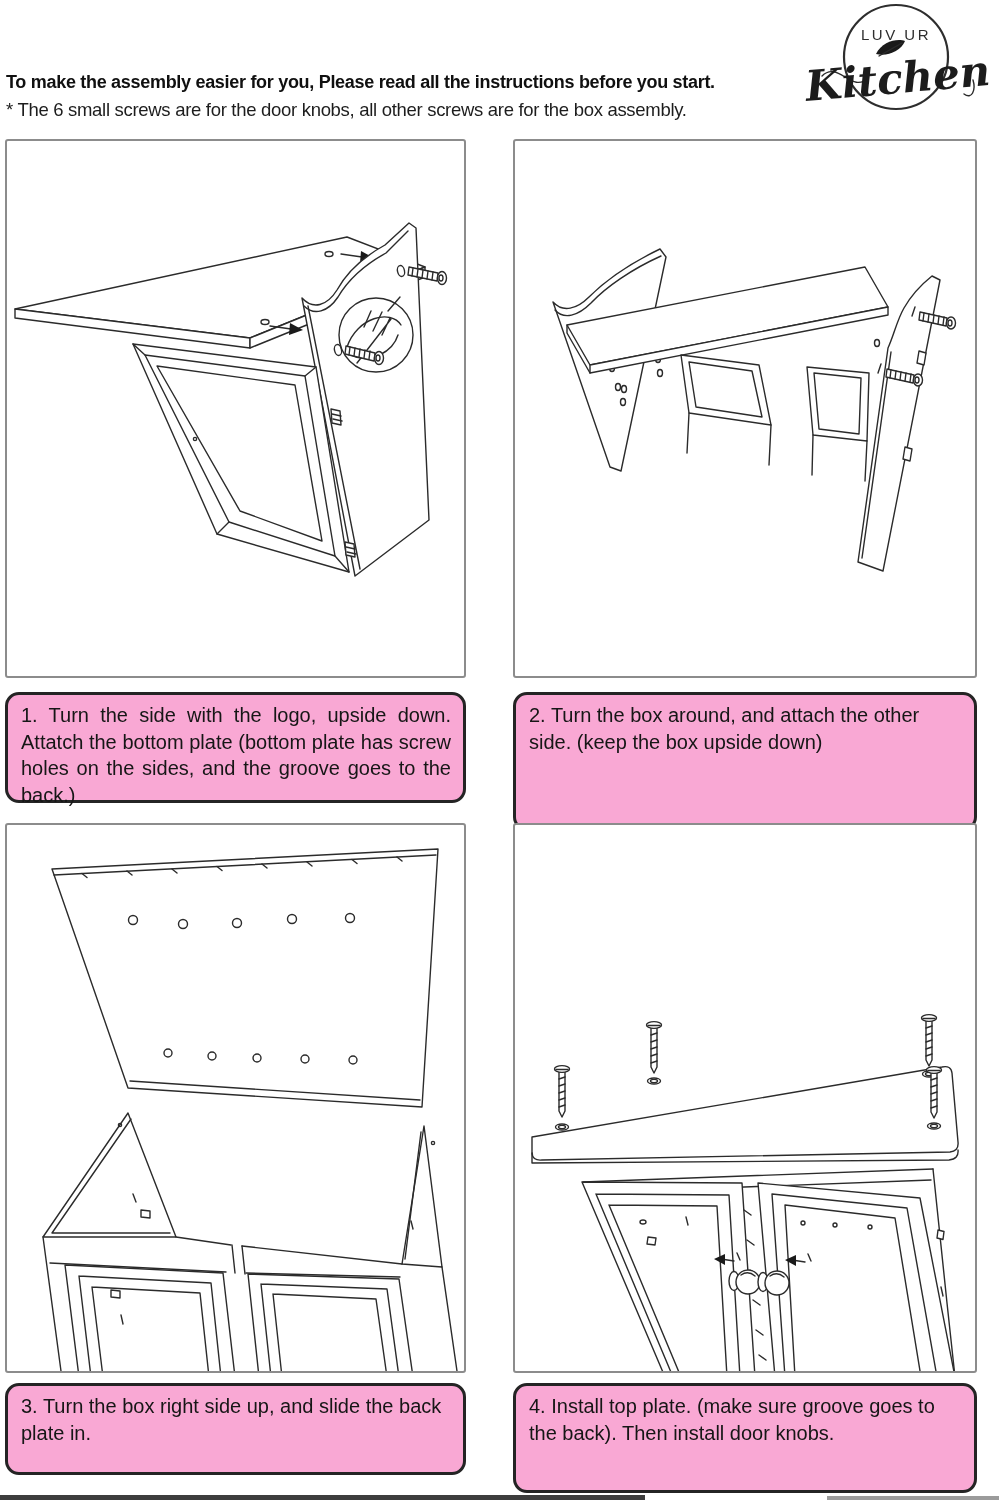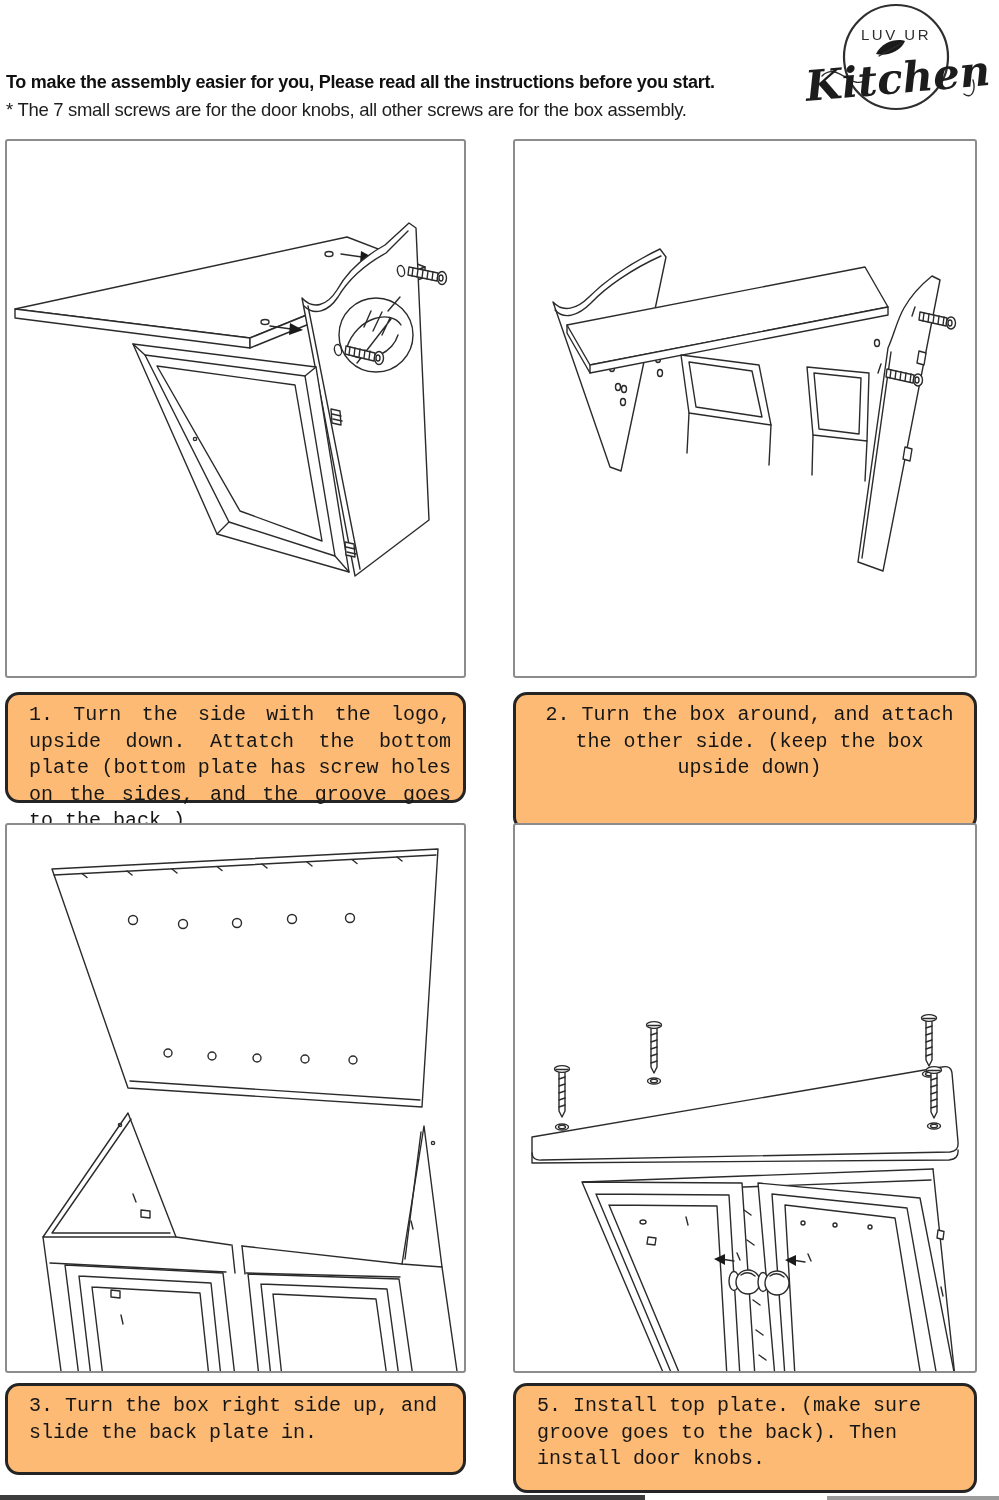--- a/index.html
+++ b/index.html
@@ -20,40 +20,40 @@
   .panel{
     position:absolute;background:#fff;border:2px solid #8c8c8c;border-radius:3px;
     box-sizing:border-box;
   }
   .panel svg{display:block;width:100%;height:100%;}
   .p1{left:5px;top:139px;width:461px;height:539px;}
   .p2{left:513px;top:139px;width:464px;height:539px;}
   .p3{left:5px;top:823px;width:461px;height:550px;}
   .p4{left:513px;top:823px;width:464px;height:550px;}
   .caption{
-    position:absolute;background:#fdba74;border:3px solid #242424;border-radius:14px;
-    box-sizing:border-box;padding:7px 12px 8px 21px;
-    font-size:20px;line-height:1.33;color:#161616;font-family:Liberation Mono, monospace;
+    position:absolute;background:#f9a8d4;border:3px solid #242424;border-radius:14px;
+    box-sizing:border-box;padding:7px 12px 8px 13px;
+    font-size:20px;line-height:1.33;color:#161616;
   }
   .c1{left:5px;top:692px;width:461px;height:111px;text-align:justify;}
-  .c2{left:513px;top:692px;width:464px;height:139px;text-align:center;}
+  .c2{left:513px;top:692px;width:464px;height:139px;}
   .c3{left:5px;top:1383px;width:461px;height:92px;}
   .c4{left:513px;top:1383px;width:464px;height:110px;}
   .edge-strip{position:absolute;}
   .es-left{left:0;top:1495px;width:645px;height:5px;background:#3d3d3d;}
   .es-right{left:827px;top:1496px;width:172px;height:4px;background:#9b9b9b;}
   .ln{stroke:#2b2b2b;stroke-width:1.4;fill:none;stroke-linejoin:round;stroke-linecap:round;}
   .wh{stroke:#2b2b2b;stroke-width:1.4;fill:#ffffff;stroke-linejoin:round;}
   .bk{fill:#1a1a1a;stroke:none;}
 </style>
 </head>
 <body>
 
 <div class="hdr-title">To make the assembly easier for you, Please read all the instructions before you start.</div>
-<div class="hdr-note">* The 7 small screws are for the door knobs, all other screws are for the box assembly.</div>
+<div class="hdr-note">* The 6 small screws are for the door knobs, all other screws are for the box assembly.</div>
 
 <div class="brand">
   <svg viewBox="0 0 163 118" width="163" height="118">
     <circle cx="80" cy="57" r="52" fill="none" stroke="#2e2e2e" stroke-width="2.2"></circle>
     <text x="80" y="40" text-anchor="middle" font-family="Liberation Sans, sans-serif" font-size="15" letter-spacing="2.5" fill="#2e2e2e">LUV UR</text>
     <path d="M6,76 C22,60 36,94 52,78" class="ln" stroke-width="2"></path>
     <text x="82" y="93" text-anchor="middle" transform="rotate(-5 82 82)" font-family="DejaVu Serif, serif" font-style="italic" font-weight="bold" font-size="42" fill="#1c1c1c">Kitchen</text>
     <path d="M60,54 C66,41 82,38 89,41 C85,51 71,57 60,54 Z" class="bk"></path>
     <path d="M63,56 L86,43" class="ln"></path>
     <path d="M148,94 C156,100 160,90 157,80" class="ln" stroke-width="2"></path>
@@ -314,16 +314,16 @@
         <path class="bk" d="M210,429 L199,434 L210,440 Z"></path>
       <path class="ln" d="M222,428 l3,7"></path>
       <path class="ln" d="M277,435 L290,437"></path>
         <path class="bk" d="M281,430 L270,435 L281,441 Z"></path>
       <path class="ln" d="M293,429 l3,7"></path>
     </g>
   </svg>
 </figure>
 
 <div class="caption c3">3. Turn the box right side up, and slide the back plate in.</div>
-<div class="caption c4">5. Install top plate. (make sure groove goes to the back). Then install door knobs.</div>
+<div class="caption c4">4. Install top plate. (make sure groove goes to the back). Then install door knobs.</div>
 
 <div class="edge-strip es-left"></div>
 <div class="edge-strip es-right"></div>
 
 </body></html>

